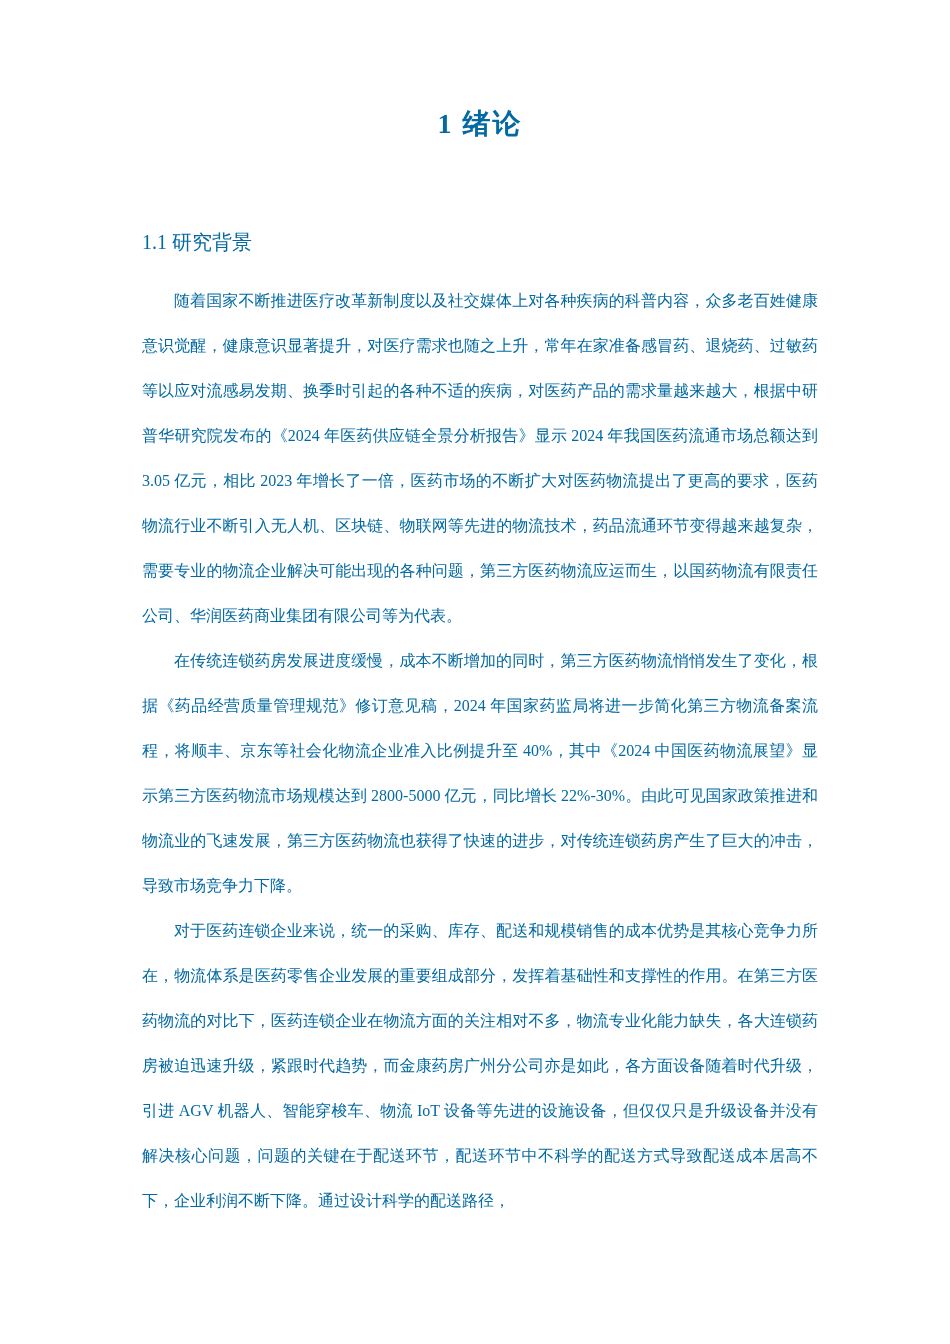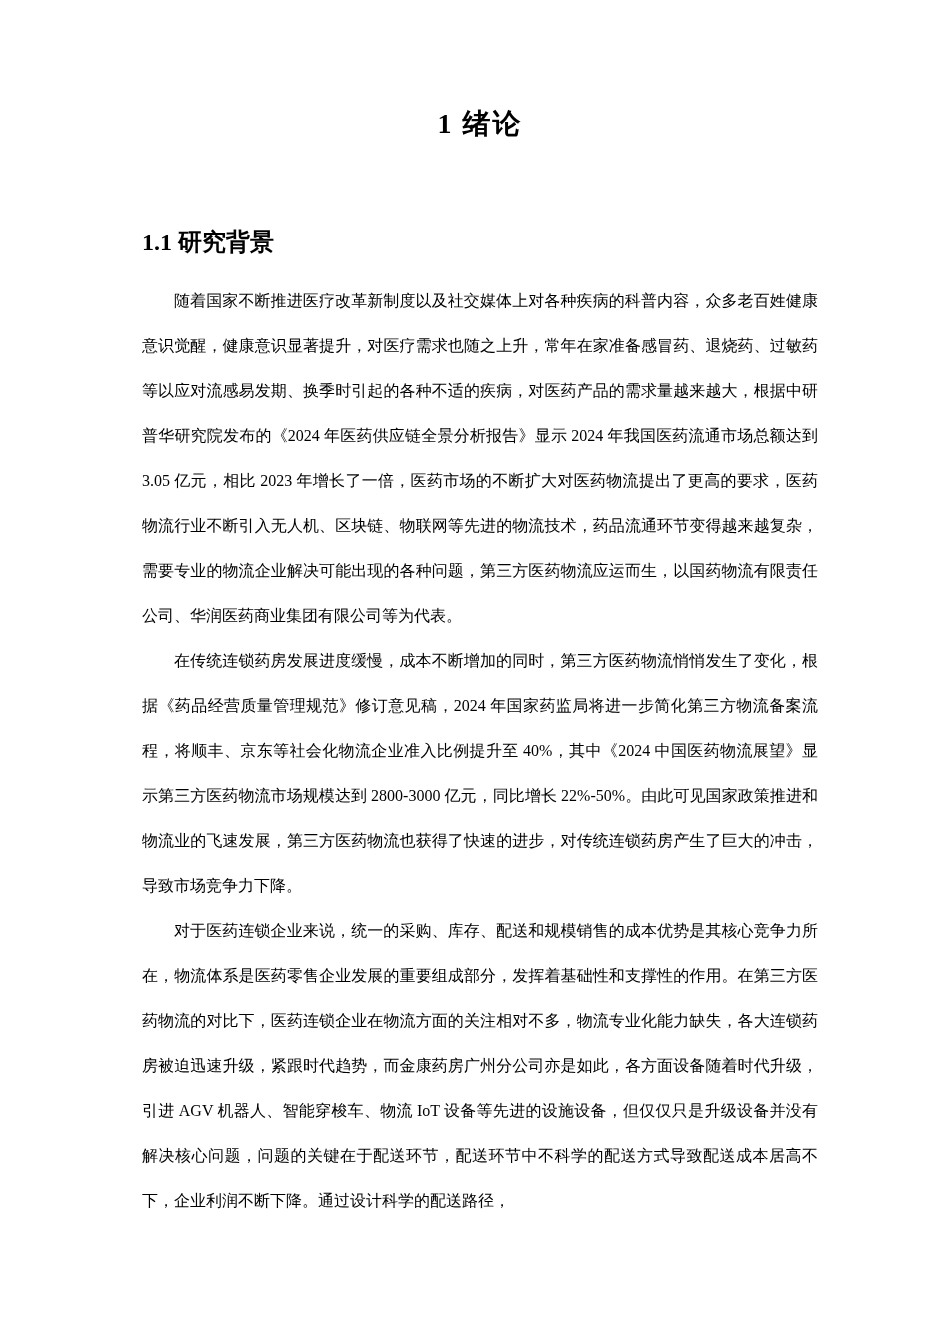--- a/index.html
+++ b/index.html
@@ -9,35 +9,35 @@
   }
   .page {
     position: relative;
     width: 950px;
     height: 1344px;
     margin: 0 auto;
     background: #ffffff;
     box-sizing: border-box;
     padding: 104px 132px 0 142px;
     font-family: "Liberation Serif", "DejaVu Serif", serif;
-    color: #000000;
+    color: #0369a1;
     overflow: hidden;
   }
   .doc-title {
     margin: 0;
     text-align: center;
     font-size: 28px;
     font-weight: bold;
     line-height: 40px;
     letter-spacing: 2px;
   }
   .section-heading {
     margin: 84px 0 0 0;
-    font-size: 24px;
-    font-weight: bold;
+    font-size: 20px;
+    font-weight: normal;
     line-height: 28px;
   }
   .body-text {
     margin-top: 22px;
   }
   .body-text p {
     margin: 0;
     font-size: 16px;
     line-height: 45px;
     text-align: justify;
@@ -47,16 +47,16 @@
 </head>
 <body>
 
 <div class="page">
   <h1 class="doc-title">1  绪论</h1>
 
   <h2 class="section-heading">1.1 研究背景</h2>
 
   <div class="body-text">
     <p>随着国家不断推进医疗改革新制度以及社交媒体上对各种疾病的科普内容，众多老百姓健康意识觉醒，健康意识显著提升，对医疗需求也随之上升，常年在家准备感冒药、退烧药、过敏药等以应对流感易发期、换季时引起的各种不适的疾病，对医药产品的需求量越来越大，根据中研普华研究院发布的《2024 年医药供应链全景分析报告》显示 2024 年我国医药流通市场总额达到 3.05 亿元，相比 2023 年增长了一倍，医药市场的不断扩大对医药物流提出了更高的要求，医药物流行业不断引入无人机、区块链、物联网等先进的物流技术，药品流通环节变得越来越复杂，需要专业的物流企业解决可能出现的各种问题，第三方医药物流应运而生，以国药物流有限责任公司、华润医药商业集团有限公司等为代表。</p>
-    <p>在传统连锁药房发展进度缓慢，成本不断增加的同时，第三方医药物流悄悄发生了变化，根据《药品经营质量管理规范》修订意见稿，2024 年国家药监局将进一步简化第三方物流备案流程，将顺丰、京东等社会化物流企业准入比例提升至 40%，其中《2024 中国医药物流展望》显示第三方医药物流市场规模达到 2800-3000 亿元，同比增长 22%-50%。由此可见国家政策推进和物流业的飞速发展，第三方医药物流也获得了快速的进步，对传统连锁药房产生了巨大的冲击，导致市场竞争力下降。</p>
+    <p>在传统连锁药房发展进度缓慢，成本不断增加的同时，第三方医药物流悄悄发生了变化，根据《药品经营质量管理规范》修订意见稿，2024 年国家药监局将进一步简化第三方物流备案流程，将顺丰、京东等社会化物流企业准入比例提升至 40%，其中《2024 中国医药物流展望》显示第三方医药物流市场规模达到 2800-5000 亿元，同比增长 22%-30%。由此可见国家政策推进和物流业的飞速发展，第三方医药物流也获得了快速的进步，对传统连锁药房产生了巨大的冲击，导致市场竞争力下降。</p>
     <p>对于医药连锁企业来说，统一的采购、库存、配送和规模销售的成本优势是其核心竞争力所在，物流体系是医药零售企业发展的重要组成部分，发挥着基础性和支撑性的作用。在第三方医药物流的对比下，医药连锁企业在物流方面的关注相对不多，物流专业化能力缺失，各大连锁药房被迫迅速升级，紧跟时代趋势，而金康药房广州分公司亦是如此，各方面设备随着时代升级，引进 AGV 机器人、智能穿梭车、物流 IoT 设备等先进的设施设备，但仅仅只是升级设备并没有解决核心问题，问题的关键在于配送环节，配送环节中不科学的配送方式导致配送成本居高不下，企业利润不断下降。通过设计科学的配送路径，</p>
   </div>
 </div>
 
 </body></html>

